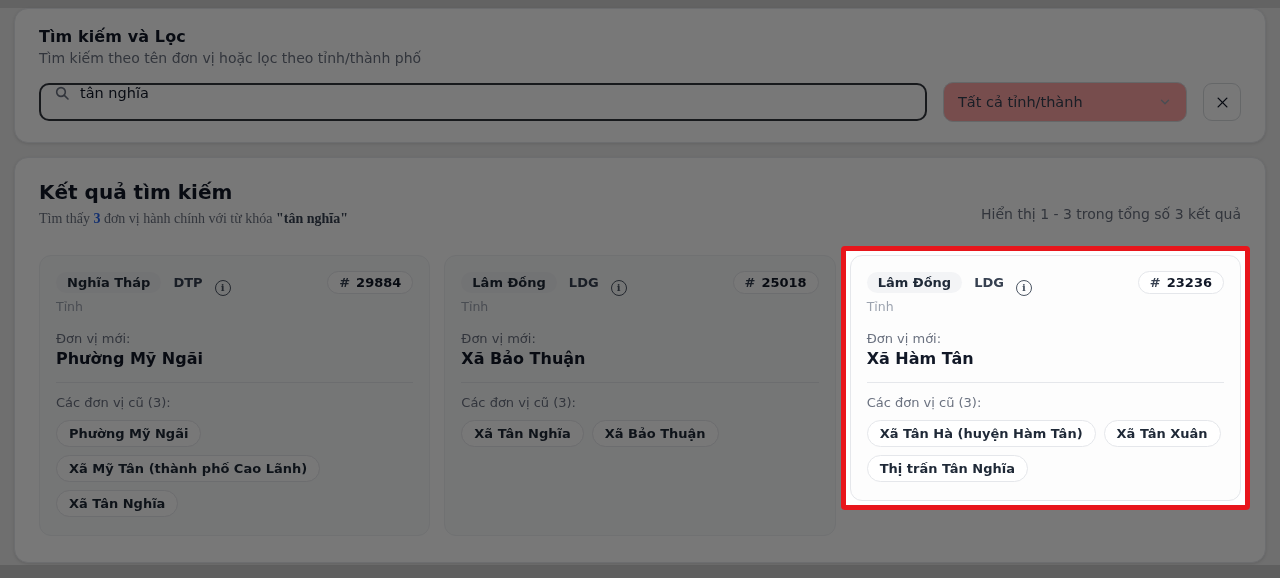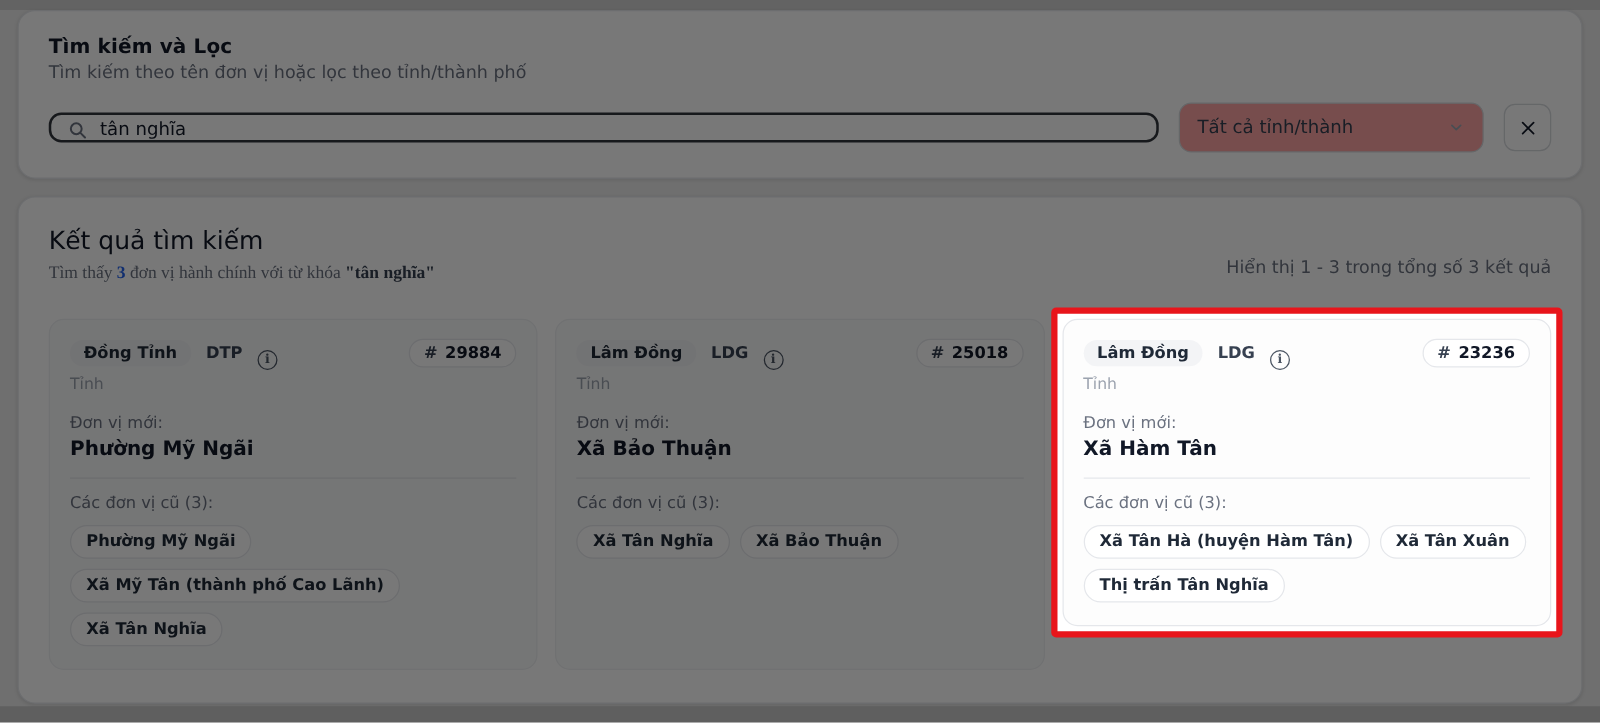--- a/index.html
+++ b/index.html
@@ -21,41 +21,41 @@
     box-shadow:0 1px 3px rgba(0,0,0,.10);
   }
   .panel.search-panel { padding:18px 24px 20px; margin-bottom:14px; }
   .panel.results-panel { padding:22px 24px 26px; min-height:388px; }
 
   .panel-title { font-size:16px; font-weight:700; letter-spacing:.1px; }
   .panel-subtitle { font-size:14px; color:#6b7280; margin-top:4px; }
 
   .controls-row { display:flex; align-items:center; gap:16px; margin-top:16px; }
   .search-box {
-    flex:1; display:flex; align-items:flex-end; gap:10px;
-    border:2px solid #32363d; border-radius:10px; height:24px; padding:0 13px;
+    flex:1; display:flex; align-items:flex-start; gap:10px;
+    border:2px solid #32363d; border-radius:10px; height:38px; padding:0 13px;
     background:#fff;
   }
   .search-box input {
     flex:1; border:none; outline:none; background:transparent;
     font-family:inherit; font-size:14.5px; color:#111827;
   }
   .icon-svg { display:block; }
   .province-select {
     width:244px; height:40px; display:flex; align-items:center; justify-content:space-between;
     border:1px solid #d7dade; border-radius:10px; padding:0 14px; background:#fca5a5;
     font-size:14.5px; color:#374151; cursor:pointer;
   }
   .clear-btn {
     width:38px; height:38px; border:1px solid #d7dade; border-radius:9px;
     background:#fff; display:flex; align-items:center; justify-content:center; cursor:pointer;
   }
 
   .results-header { display:flex; justify-content:space-between; align-items:flex-start; margin-bottom:28px; }
-  .results-title { font-size:20px; font-weight:400; }
+  .results-title { font-size:20px; font-weight:700; }
   .found-line { font-size:14px; color:#6b7280; margin-top:7px;font-family:Liberation Serif, serif; }
   .found-count { color:#2563eb; font-weight:600; }
   .found-keyword { color:#374151; font-weight:700; }
   .showing-text { font-size:14px; color:#6b7280; margin-top:26px; }
 
   .cards-grid { display:grid; grid-template-columns:repeat(3,1fr); gap:14px; }
 
   .result-card {
     background:#f9fafb; border:1px solid #eef0f2; border-radius:12px;
     padding:15px 16px 18px; min-height:234px;
@@ -153,21 +153,21 @@
           <span class="found-keyword">"tân nghĩa"</span>
         </p>
       </div>
       <p class="showing-text">Hiển thị 1 - 3 trong tổng số 3 kết quả</p>
     </div>
 
     <div class="cards-grid">
 
       <article class="result-card">
         <div class="card-head">
-          <span class="province-badge">Đồng Tỉnh</span>
+          <span class="province-badge">Nghĩa Tháp</span>
           <span class="province-code">DTP</span>
           <span class="info-icon">i</span>
           <span class="head-spacer"></span>
           <span class="id-pill">
             <span class="id-hash">#</span>
             <span>29884</span>
           </span>
         </div>
         <p class="card-level">Tỉnh</p>
         <p class="new-unit-label">Đơn vị mới:</p>

